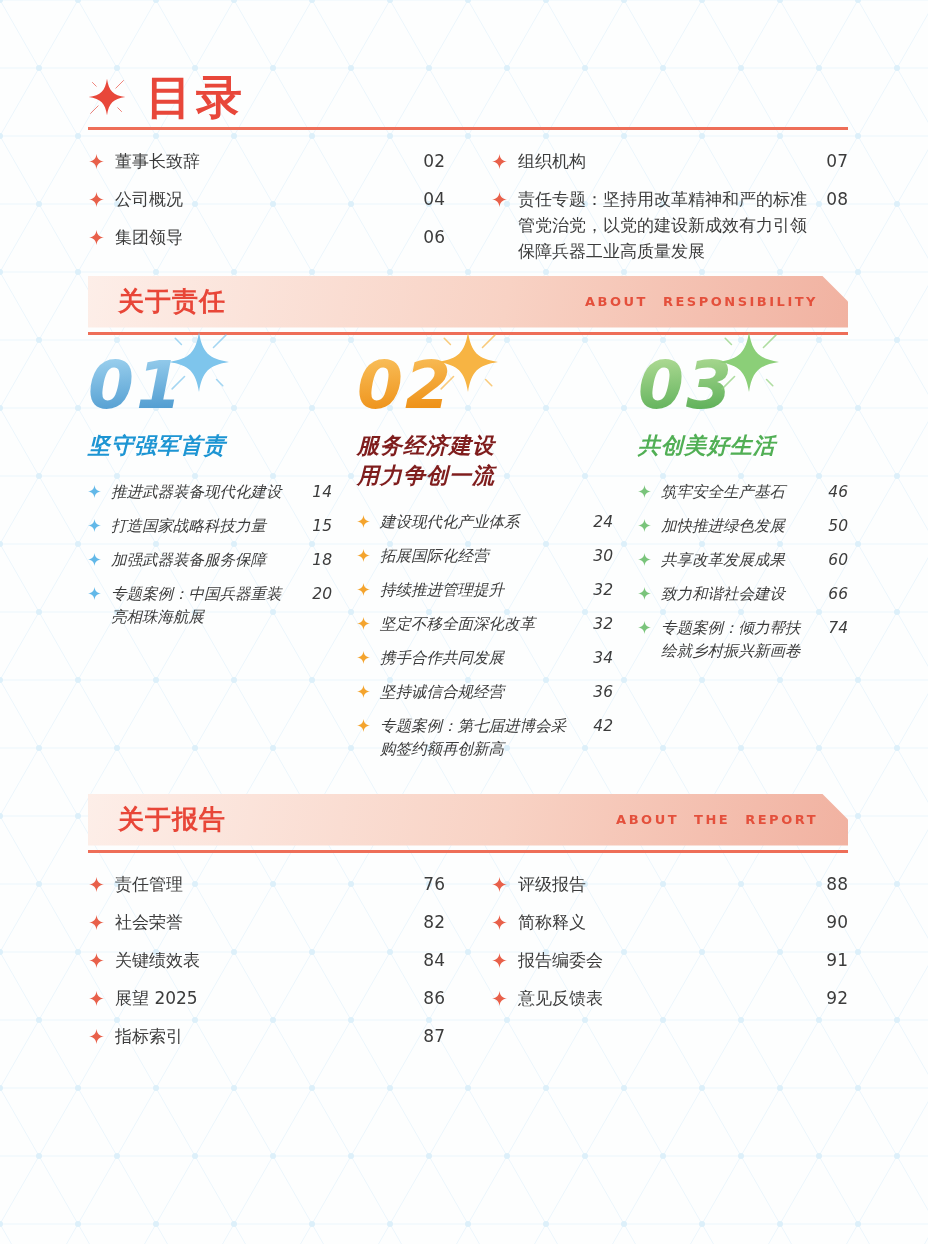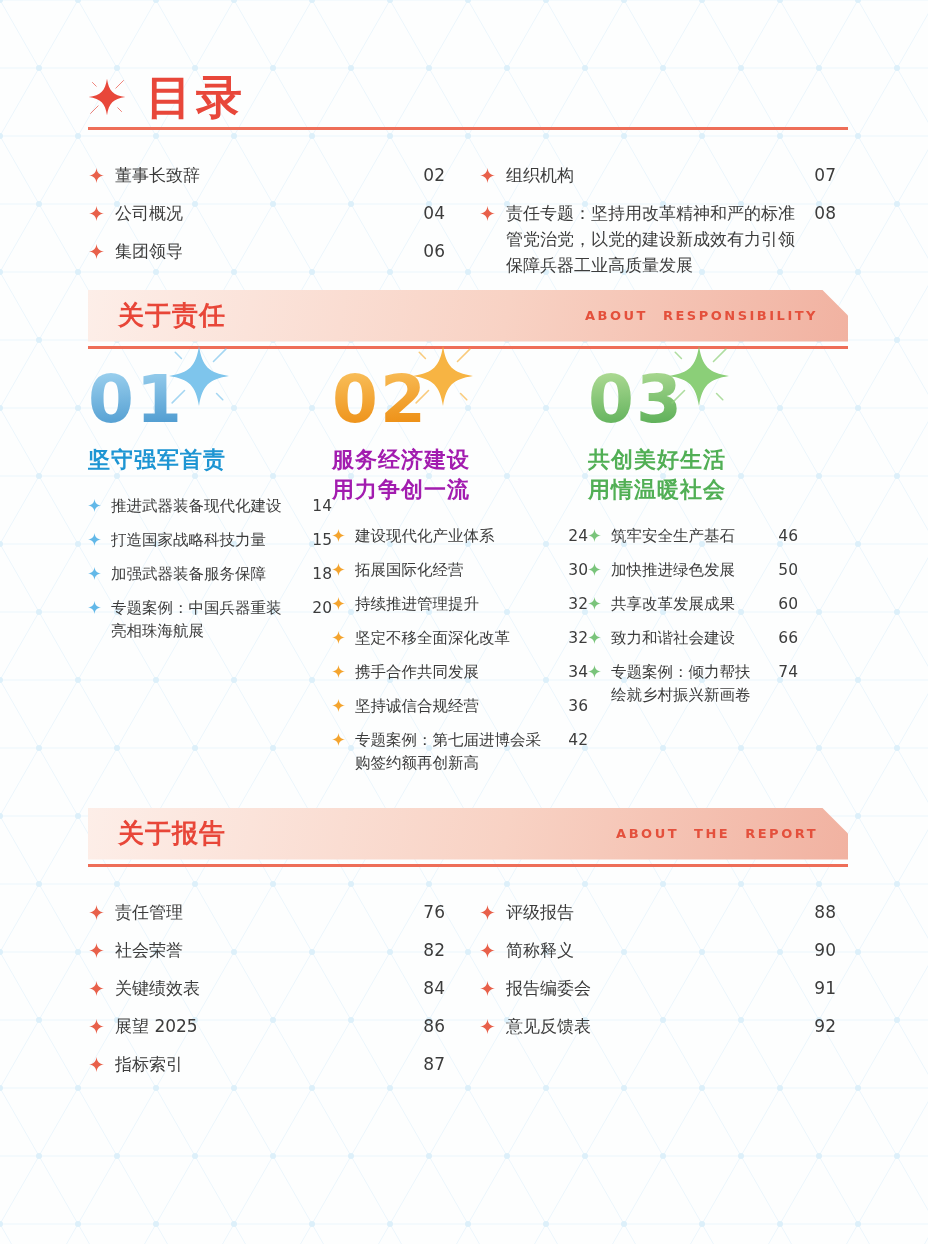--- a/index.html
+++ b/index.html
@@ -28,48 +28,48 @@
     clip-path:polygon(0 0,calc(100% - 26px) 0,100% 26px,100% 100%,0 100%);
   }
   .band-title{font-size:26px;font-weight:700;color:#e84638;letter-spacing:1px;}
   .band-sub{font-size:13px;font-weight:700;color:#e4503c;letter-spacing:2.5px;word-spacing:8px;}
   .band-rule{height:3px;background:#ee6e58;margin-top:4px;}
   .band1{margin-top:54px;}
   .band2{margin-top:0;}
   .band3{margin-top:22px;}
 
   
-  .toc-grid{margin-top:32px;display:grid;grid-template-columns:357px 357px;column-gap:34px;}
+  .toc-grid{margin-top:18px;display:grid;grid-template-columns:357px 357px;column-gap:46px;}
   .trow{display:flex;align-items:flex-start;margin-bottom:12px;font-size:17px;line-height:26px;color:#3c3c3c;}
   .bullet{width:15px;height:15px;flex:none;margin:6px 11px 0 1px;}
   .red-b{color:#e8604a;}
   .lbl{flex:1;}
   .pg{margin-left:12px;white-space:nowrap;}
 
   
-  .chapters{margin-top:18px;display:grid;grid-template-columns:244px 256px 210px;}
+  .chapters{margin-top:18px;display:grid;grid-template-columns:244px 256px 210px;column-gap:25px;font-style:italic;}
   .ch-head{position:relative;display:inline-block;margin-top:0;}
   .ch-num{
     font-size:66px;font-weight:800;line-height:66px;letter-spacing:2px;
     -webkit-background-clip:text;background-clip:text;color:transparent;display:inline-block;
   }
   .ch-spark{position:absolute;top:-22px;right:-46px;width:62px;height:62px;}
   .ch-title{margin-top:12px;font-size:22px;font-weight:800;line-height:30px;letter-spacing:1px;}
   .ch-items{margin-top:20px;}
   .ch-items .trow{font-size:15.5px;line-height:23px;margin-bottom:11px;}
   .ch-items .bullet{width:13px;height:13px;margin:4px 10px 0 0;}
   .ch-items .pg{margin-left:16px;}
 
   .c1 .ch-num{background-image:linear-gradient(175deg,#9ed2ef 5%,#4796cd 95%);}
   .c1 .ch-title{color:#1d95d3;}
   .c1 .ch-spark{color:#7ec5ec;}
   .c1 .bullet{color:#62b8e8;}
 
   .c2 .ch-num{background-image:linear-gradient(175deg,#f9c05c 5%,#ec8a0e 95%);}
-  .c2 .ch-title{color:#a21caf;}
+  .c2 .ch-title{color:#7f1d1d;}
   .c2 .ch-spark{color:#f7b443;}
   .c2 .bullet{color:#f4a42e;}
 
   .c3 .ch-num{background-image:linear-gradient(175deg,#b1dc96 5%,#54ab52 95%);}
   .c3 .ch-title{color:#51af55;}
   .c3 .ch-spark{color:#8bcf78;}
   .c3 .bullet{color:#7ac47b;}
 </style>
 </head>
 <body>
@@ -266,21 +266,20 @@
 
       <div class="c3">
         <div class="ch-head">
           <span class="ch-num">03</span>
           <svg class="ch-spark">
               <use href="#sparkBig"></use>
             </svg>
         </div>
         <div class="ch-title">
           <div>共创美好生活</div>
-          <div>用情温暖社会</div>
         </div>
         <div class="ch-items">
           <div class="trow">
             <svg class="bullet">
                 <use href="#spark"></use>
               </svg>
             <span class="lbl">筑牢安全生产基石</span>
             <span class="pg">46</span>
           </div>
           <div class="trow">

